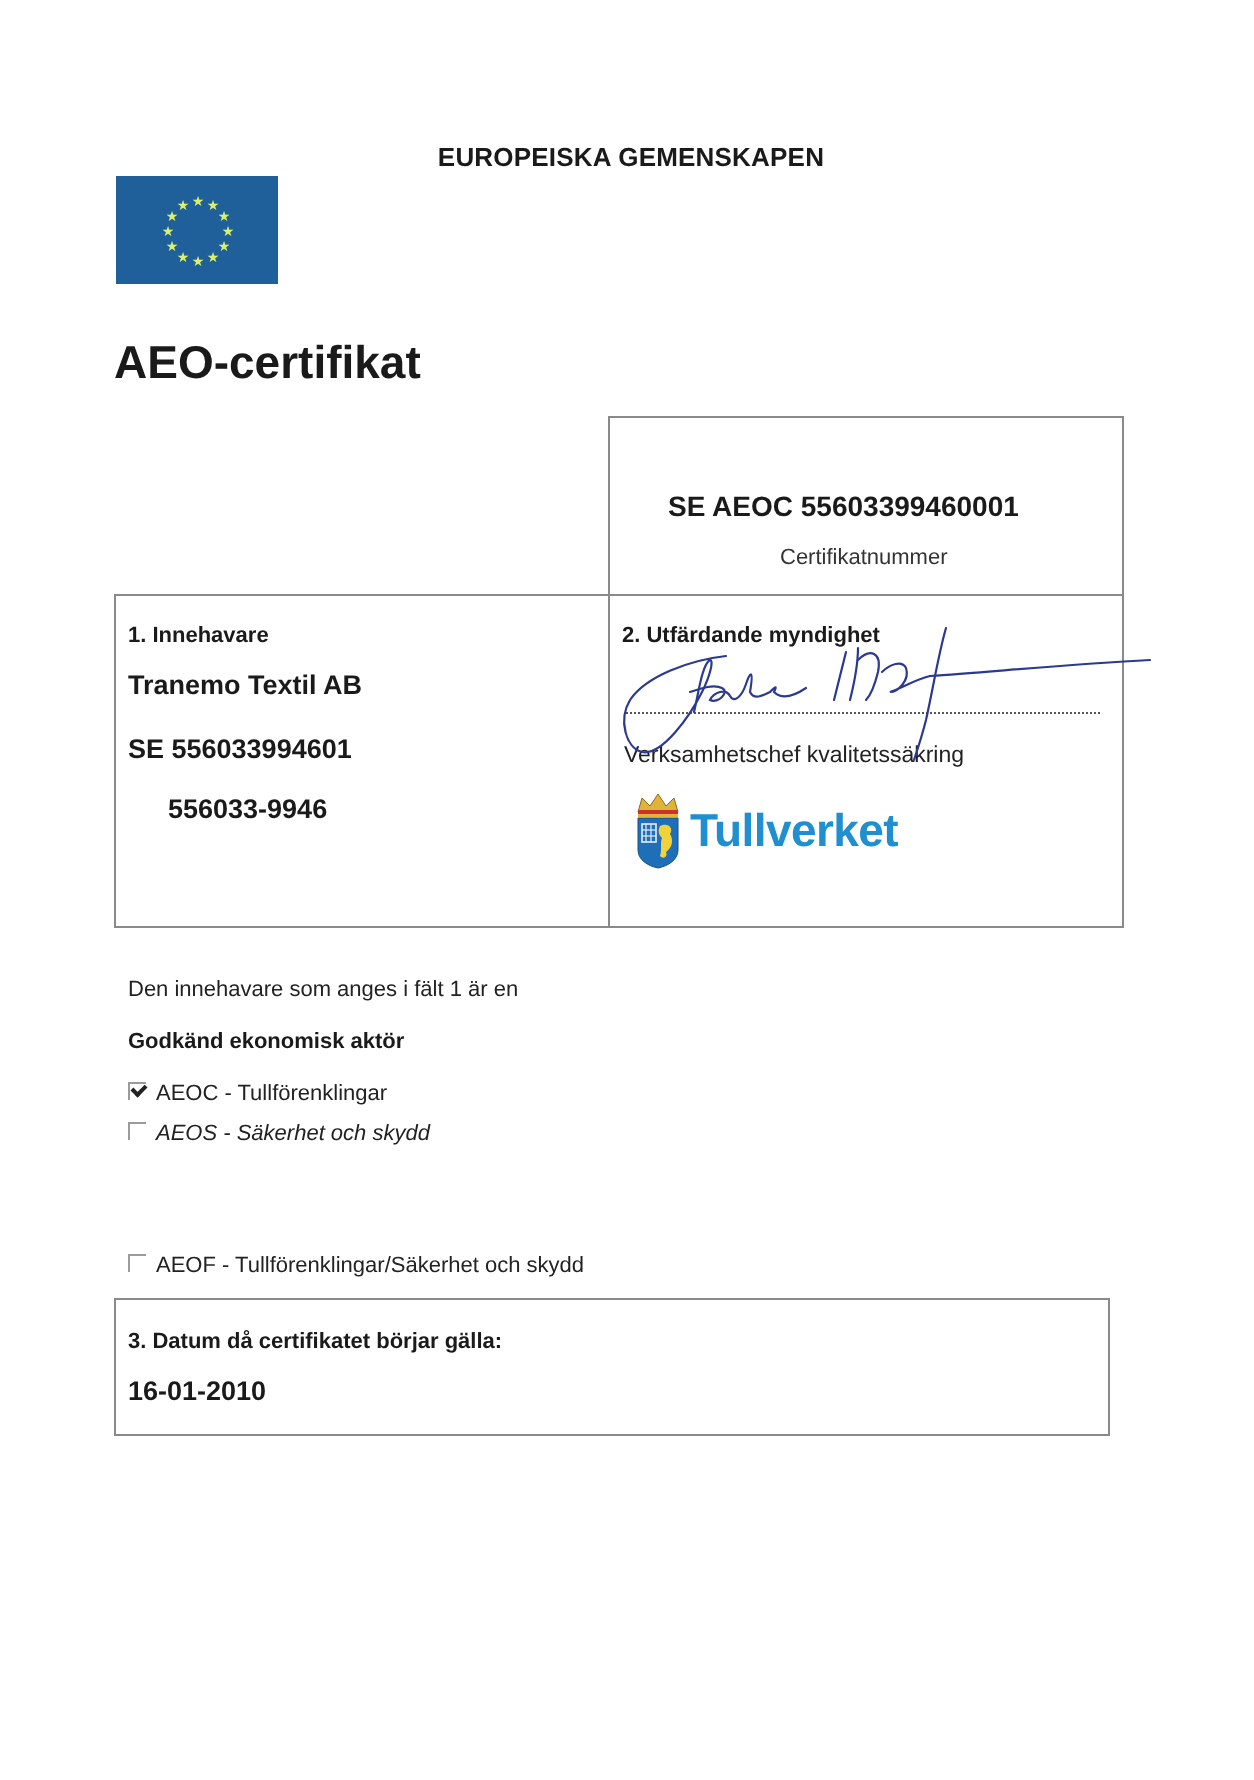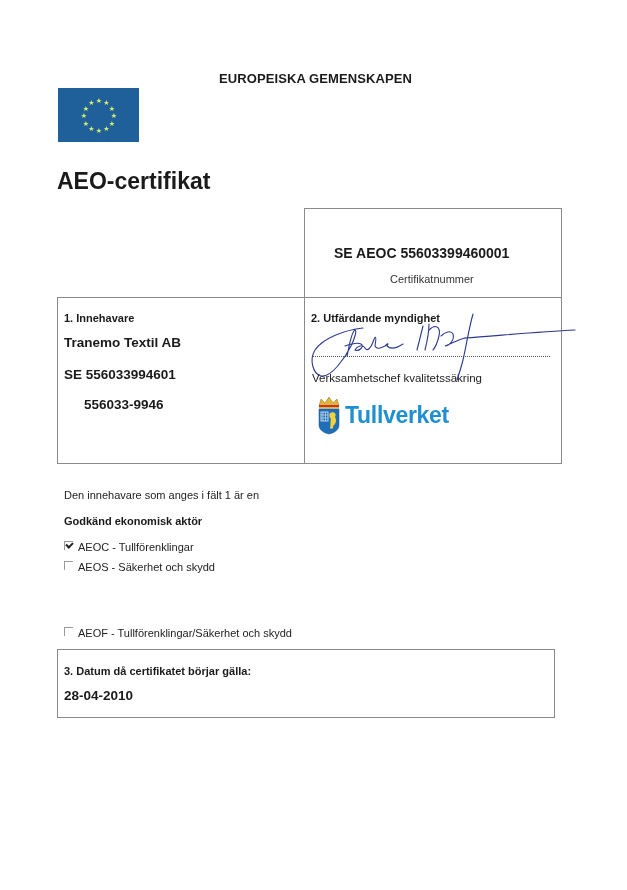--- a/index.html
+++ b/index.html
@@ -120,28 +120,28 @@
   <span class="tullverket-text">Tullverket</span>
 </div>
 
 <div class="abs intro-text">Den innehavare som anges i fält 1 är en</div>
 <div class="abs aeo-heading">Godkänd ekonomisk aktör</div>
 
 <div class="abs opt" style="top:541px;">
   <span class="cb checked"></span>
   <span>AEOC - Tullförenklingar</span>
 </div>
-<div class="abs opt" style="top:561px;">
+<div class="abs opt" style="top:561px;font-style:italic;">
   <span class="cb"></span>
   <span>AEOS - Säkerhet och skydd</span>
 </div>
 <div class="abs opt" style="top:582px;margin-top:45px;">
   <span class="cb"></span>
   <span>AEOF - Tullförenklingar/Säkerhet och skydd</span>
 </div>
 
 <div class="box-line" style="left:57px; top:649px; width:498px; height:1px;"></div>
 <div class="box-line" style="left:57px; top:717px; width:498px; height:1px;"></div>
 <div class="box-line" style="left:57px; top:649px; width:1px; height:69px;"></div>
 <div class="box-line" style="left:554px; top:649px; width:1px; height:69px;"></div>
 
 <div class="abs label-b date-label">3. Datum då certifikatet börjar gälla:</div>
-<div class="abs date-value">28-04-2010</div>
+<div class="abs date-value">16-01-2010</div>
 
 </body></html>

